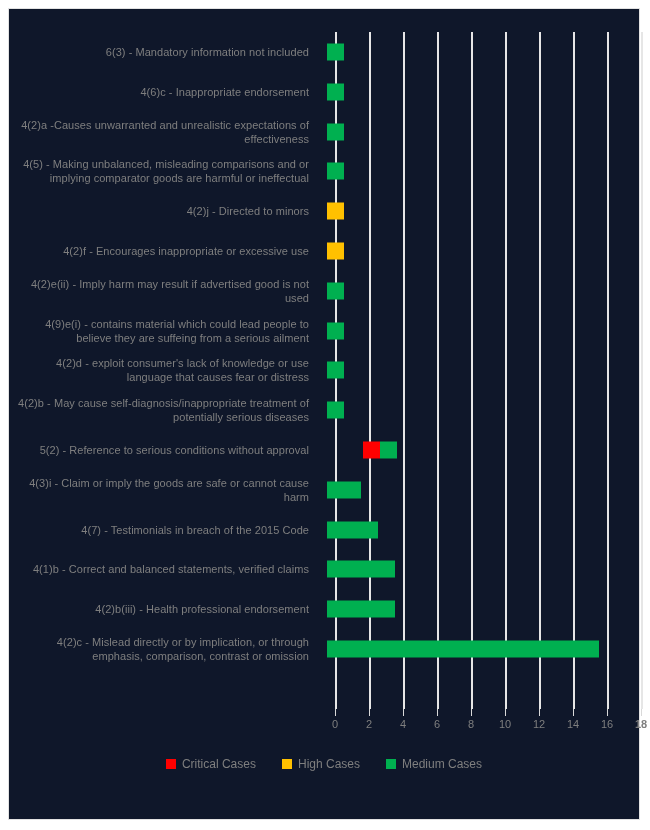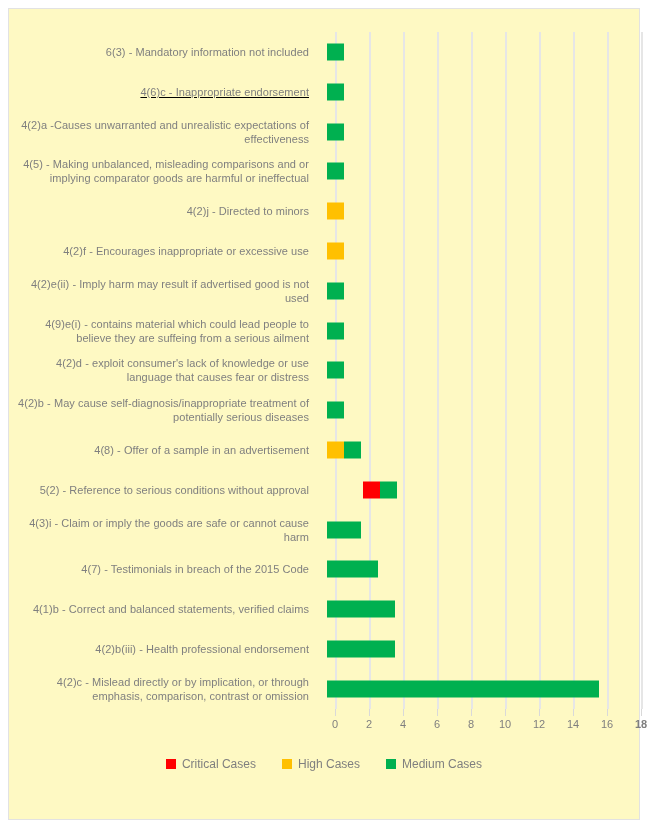--- a/index.html
+++ b/index.html
@@ -13,21 +13,21 @@
     font-family: "Liberation Sans", sans-serif;
     overflow: hidden;
   }
 
   #chart-frame {
     position: absolute;
     left: 8px;
     top: 8px;
     width: 632px;
     height: 812px;
-    background: #fef9c3;
+    background: #0f172a;
     border: 1px solid #e2e2e2;
     box-sizing: border-box;
   }
 
   #plot-wrap {
     position: absolute;
     left: 0;
     top: 0;
     width: 630px;
     height: 810px;
@@ -173,21 +173,21 @@
 
     <div id="rows-area">
         <div class="row" style="height: 39.8235px;">
           <div class="row-label">6(3) - Mandatory information not included</div>
           <div class="row-plot">
             <div class="bars" style="left: 8px;">
               <div class="seg" title="Medium Cases: 1" style="width: 17px; background: rgb(0, 176, 80);"></div>
             </div>
           </div>
         </div>
-        <div class="row" style="height: 39.8235px; text-decoration: underline;">
+        <div class="row" style="height: 39.8235px;">
           <div class="row-label">4(6)c - Inappropriate endorsement</div>
           <div class="row-plot">
             <div class="bars" style="left: 8px;">
               <div class="seg" title="Medium Cases: 1" style="width: 17px; background: rgb(0, 176, 80);"></div>
             </div>
           </div>
         </div>
         <div class="row" style="height: 39.8235px;">
           <div class="row-label">4(2)a -Causes unwarranted and unrealistic expectations of effectiveness</div>
           <div class="row-plot">
@@ -241,29 +241,20 @@
           <div class="row-plot">
             <div class="bars" style="left: 8px;">
               <div class="seg" title="Medium Cases: 1" style="width: 17px; background: rgb(0, 176, 80);"></div>
             </div>
           </div>
         </div>
         <div class="row" style="height: 39.8235px;">
           <div class="row-label">4(2)b - May cause self-diagnosis/inappropriate treatment of potentially serious diseases</div>
           <div class="row-plot">
             <div class="bars" style="left: 8px;">
-              <div class="seg" title="Medium Cases: 1" style="width: 17px; background: rgb(0, 176, 80);"></div>
-            </div>
-          </div>
-        </div>
-        <div class="row" style="height: 39.8235px;">
-          <div class="row-label">4(8) - Offer of a sample in an advertisement</div>
-          <div class="row-plot">
-            <div class="bars" style="left: 8px;">
-              <div class="seg" title="High Cases: 1" style="width: 17px; background: rgb(255, 192, 0);"></div>
               <div class="seg" title="Medium Cases: 1" style="width: 17px; background: rgb(0, 176, 80);"></div>
             </div>
           </div>
         </div>
         <div class="row" style="height: 39.8235px; gap: 36px;">
           <div class="row-label">5(2) - Reference to serious conditions without approval</div>
           <div class="row-plot">
             <div class="bars" style="left: 8px;">
               <div class="seg" title="Critical Cases: 1" style="width: 17px; background: rgb(255, 0, 0);"></div>
               <div class="seg" title="Medium Cases: 1" style="width: 17px; background: rgb(0, 176, 80);"></div>

